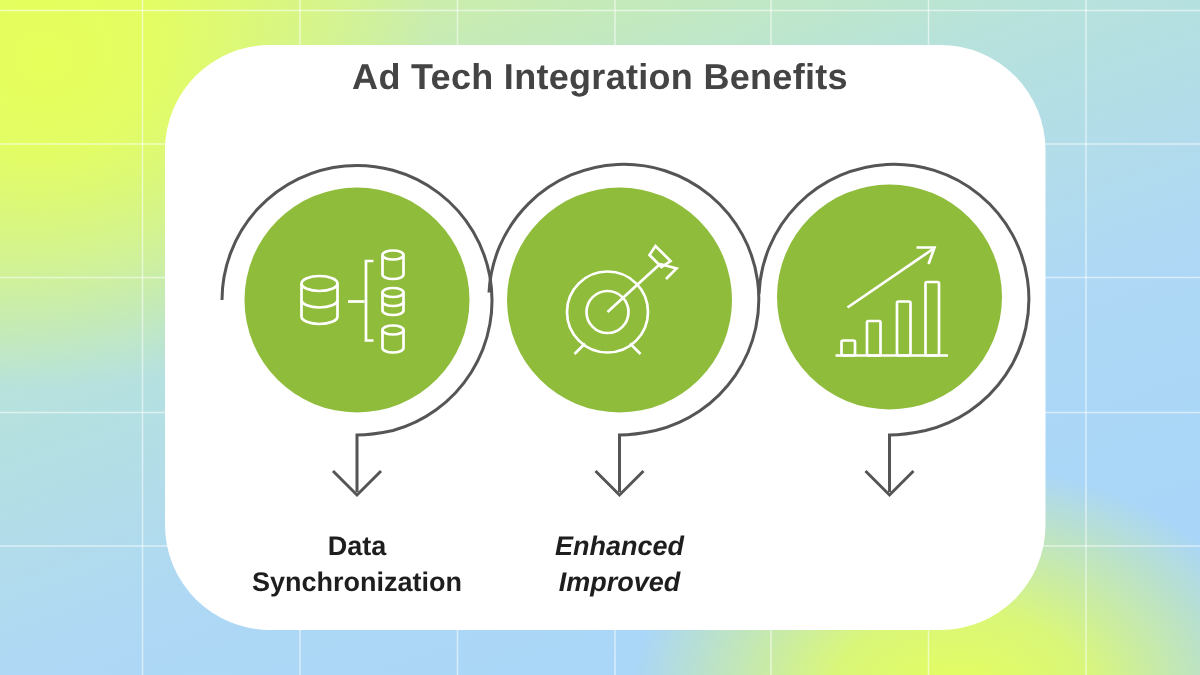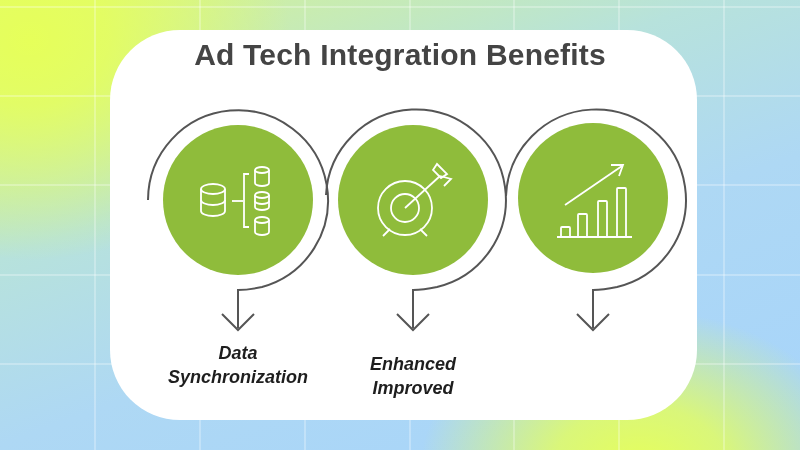--- a/index.html
+++ b/index.html
@@ -14,21 +14,21 @@
       radial-gradient(ellipse 220px 160px at 640px 470px, #e6ff5a 0%, rgba(230,255,90,0.8) 40%, rgba(230,255,90,0) 100%),
       linear-gradient(160deg, #d8f58a 0%, #b7e2dc 35%, #aed8f4 60%, #a6d4fb 100%);
   }
   .grid { position: absolute; inset: 0; }
   .card {
     position: absolute; left: 110px; top: 30px; width: 587px; height: 390px;
     background: #ffffff; border-radius: 70px;
   }
   .title {
     position: absolute; left: 0; right: 0; top: 38px; text-align: center;
-    font-size: 30px; font-weight: bold; color: #444444; letter-spacing: 0.2px;
+    font-size: 24px; font-weight: bold; color: #444444; letter-spacing: 0.2px;
   }
   .diagram { position: absolute; left: 0; top: 0; width: 800px; height: 450px; }
   .label {
     position: absolute; width: 180px; text-align: center;
     font-size: 18px; font-weight: bold; color: #1e1e1e; line-height: 24px;
   }
 </style>
 </head>
 <body>
 
@@ -104,21 +104,21 @@
       <rect x="561" y="227" width="9" height="10" rx="1"></rect>
       <rect x="578" y="214" width="9" height="23" rx="1"></rect>
       <rect x="598" y="201" width="9" height="36" rx="1"></rect>
       <rect x="617" y="188" width="9" height="49" rx="1"></rect>
       <line x1="565" y1="205" x2="622" y2="166"></line>
       <path d="M611 165 L623 165 L619 176"></path>
     </g>
   </g>
 </svg>
 
-<div class="label" style="left:148px; top:341px;font-style:italic;">
+<div class="label" style="left:148px; top:352px;">
   <div>Data</div>
   <div>Synchronization</div>
 </div>
 <div class="label" style="left:323px; top:352px;font-style:italic;">
   <div>Enhanced</div>
   <div>Improved</div>
 </div>
 <div class="label" style="left:503px; top:351px;">
 </div>
 

